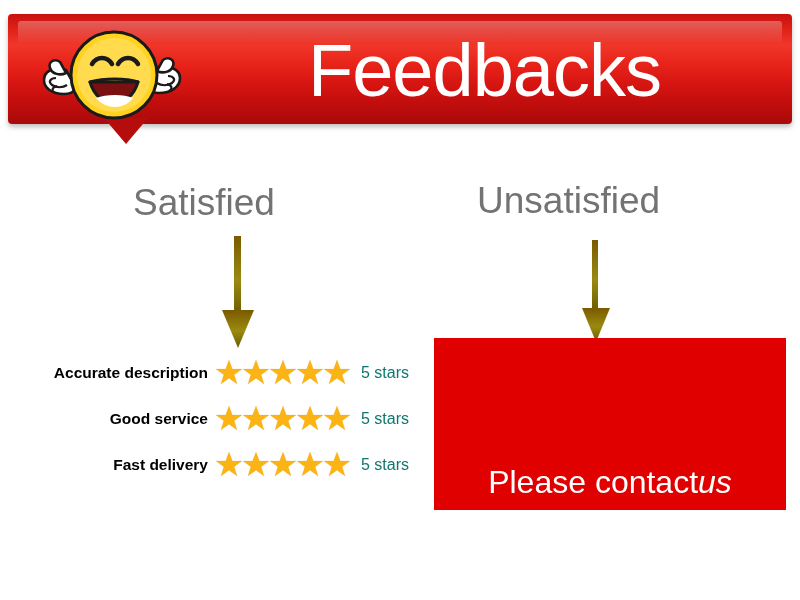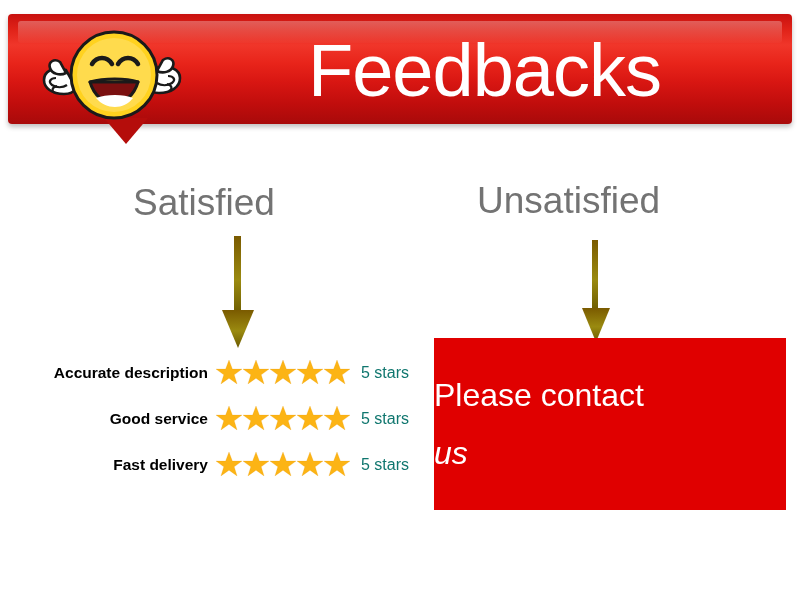--- a/index.html
+++ b/index.html
@@ -139,22 +139,22 @@
     height: 172px;
     background: #e00000;
   }
   #contact-text {
     position: absolute;
     left: 0;
     top: 0;
     width: 352px;
     height: 172px;
     display: flex;
-    flex-direction: column;
-    align-items: flex-start;
+    flex-direction: row;
+    align-items: flex-end;
     justify-content: center;
     color: #ffffff;
     font-size: 32px;
     line-height: 56px;
     text-align: center;
   }
   #contact-line2 { margin-top: 2px; font-style: italic; }
 </style>
 </head>
 <body>

